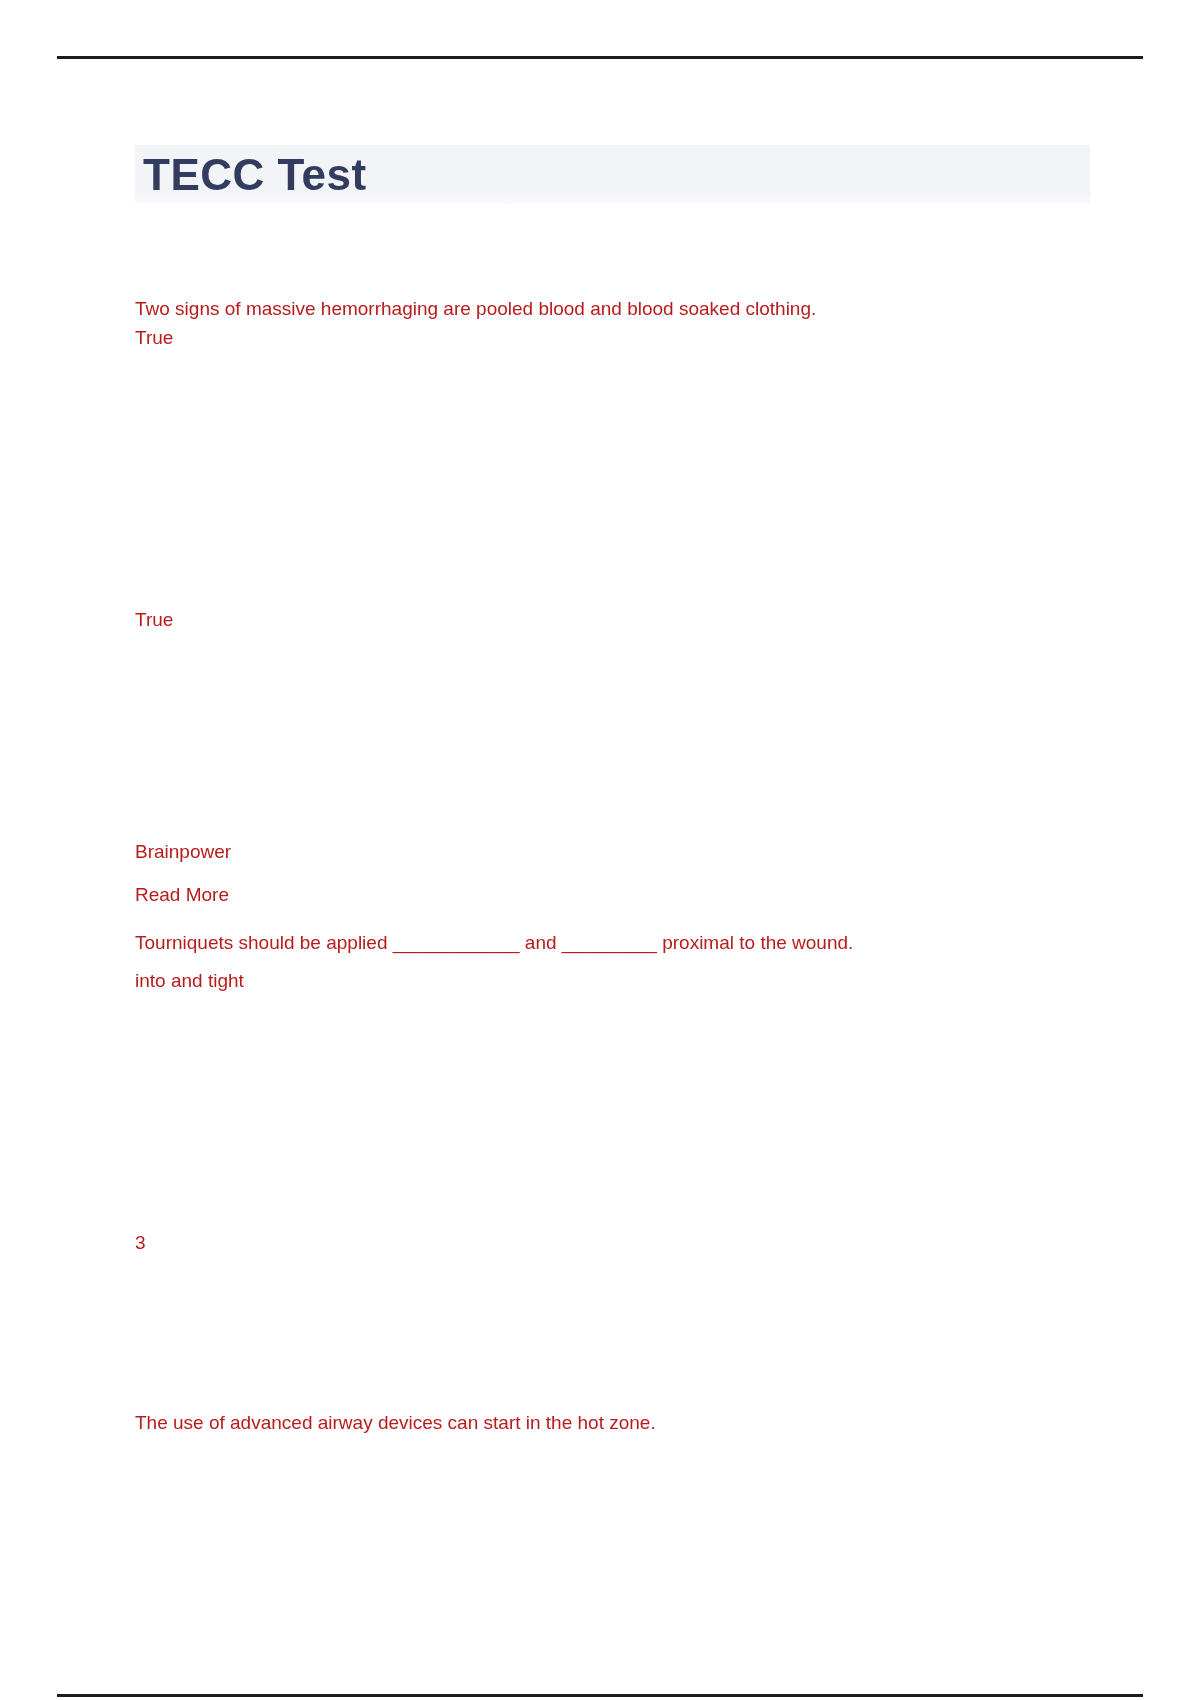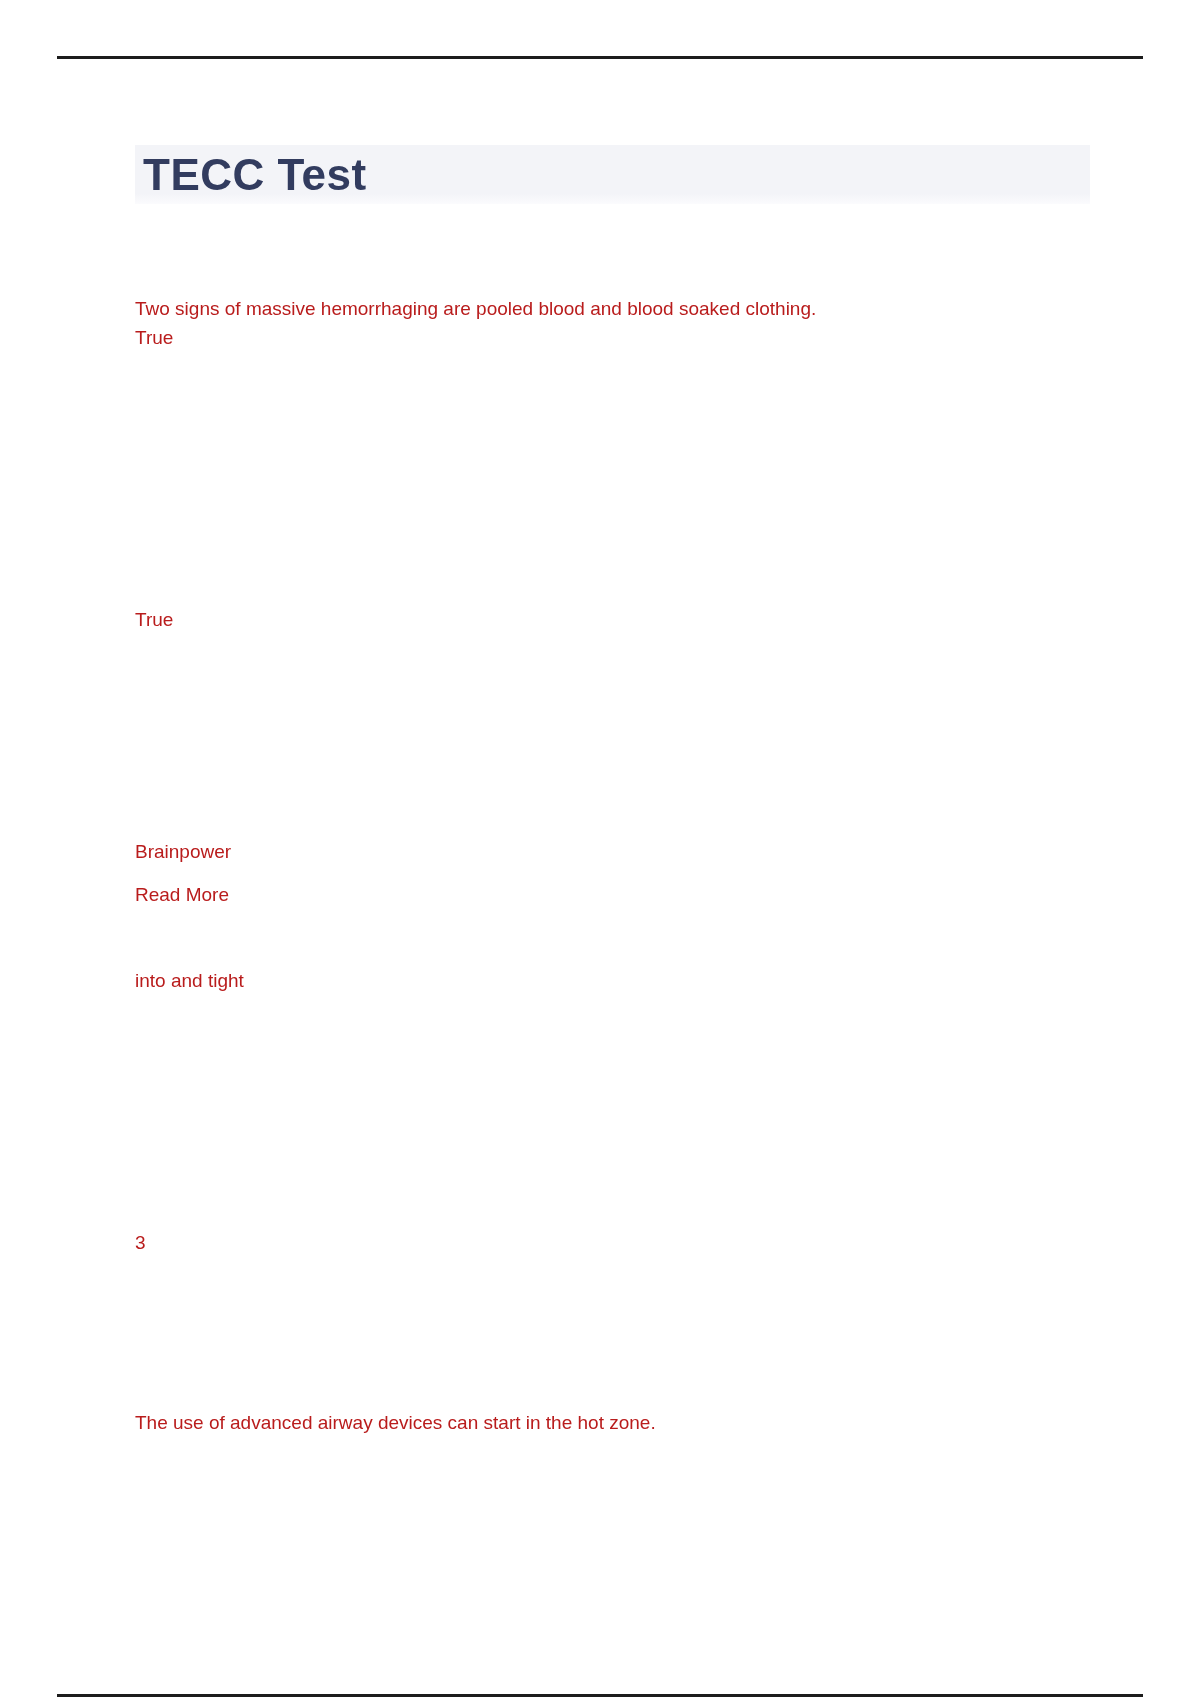--- a/index.html
+++ b/index.html
@@ -72,20 +72,21 @@
   </div>
 
   <div class="line" style="top:296px">Two signs of massive hemorrhaging are pooled blood and blood soaked clothing.</div>
   <div class="line" style="top:325px">True</div>
 
   <div class="line" style="top:607px">True</div>
 
   <div class="line" style="top:839px">Brainpower</div>
   <div class="line" style="top:882px">Read More</div>
 
+  <div class="line" style="top:930px">Tourniquets should be applied ____________ and _________ proximal to the wound.</div>
   <div class="line" style="top:968px">into and tight</div>
 
   <div class="line" style="top:1230px">3</div>
 
   <div class="line" style="top:1410px">The use of advanced airway devices can start in the hot zone.</div>
 
   <div class="rule bottom"></div>
 
 </div>
 

